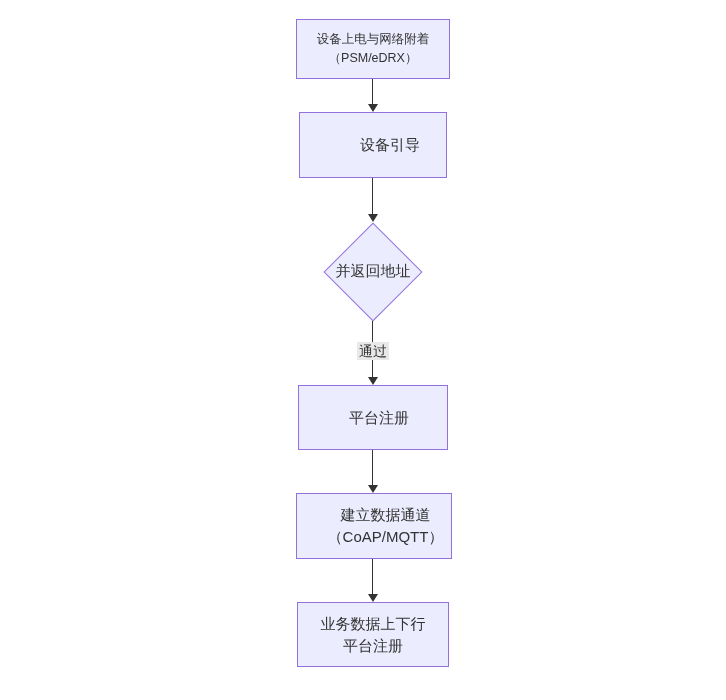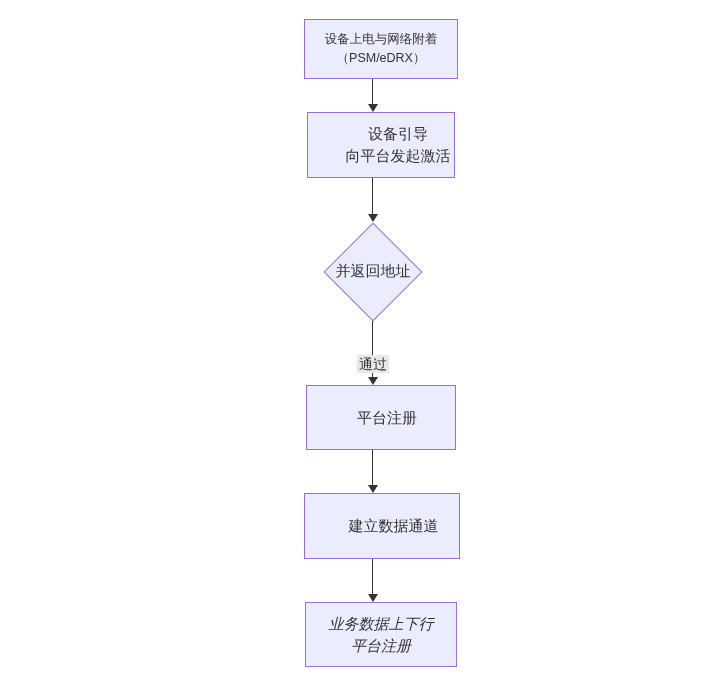--- a/index.html
+++ b/index.html
@@ -21,21 +21,20 @@
   }
   
   .node{
     position:absolute;
     background:var(--node-fill);
     border:1px solid var(--node-border);
     display:flex;flex-direction:column;
     align-items:center;justify-content:center;
     text-align:center;
     color:var(--text);
-    margin-left:8px;
   }
   .node .line{white-space:nowrap;}
   .fs12{font-size:12.5px;line-height:19px;}
   .fs15{font-size:15px;line-height:22px;}
   
   .diamond-wrap{position:absolute;width:99px;height:99px;}
   .diamond-shape{
     position:absolute;left:14.5px;top:14.5px;
     width:70px;height:70px;
     background:var(--node-fill);
@@ -57,39 +56,38 @@
     width:0;height:0;
     border-left:5px solid transparent;
     border-right:5px solid transparent;
     border-top:8px solid var(--edge-line);
   }
   .edge-label{
     position:absolute;left:373px;transform:translateX(-50%);
     background:var(--edge-label-bg);
     font-size:14px;line-height:18px;
     padding:0 2px;
-    color:var(--text);white-space:nowrap;margin-top:13px;
+    color:var(--text);white-space:nowrap;
   }
 </style>
 </head>
 <body>
 
 <div class="canvas">
 
   <div class="node fs12" style="left:296px;top:19px;width:154px;height:60px;">
     <div class="line">设备上电与网络附着</div>
     <div class="line">（PSM/eDRX）</div>
   </div>
 
   <div class="conn-line" style="top:79px;height:26px;"></div>
   <div class="arrowhead" style="top:104px;"></div>
 
   <div class="node fs15" style="left:299px;top:112px;width:148px;height:66px;padding-left:34px;">
     <div class="line">设备引导</div>
-    <div class="line">向平台发起激活</div>
   </div>
 
   <div class="conn-line" style="top:178px;height:37px;"></div>
   <div class="arrowhead" style="top:214px;"></div>
 
   <div class="diamond-wrap" style="left:323.5px;top:222px;">
     <div class="diamond-shape"></div>
     <div class="diamond-label">并返回地址</div>
   </div>
 
@@ -99,23 +97,24 @@
 
   <div class="node fs15" style="left:298px;top:385px;width:150px;height:65px;padding-left:12px;">
     <div class="line">平台注册</div>
   </div>
 
   <div class="conn-line" style="top:450px;height:35px;"></div>
   <div class="arrowhead" style="top:485px;"></div>
 
   <div class="node fs15" style="left:296px;top:493px;width:156px;height:66px;padding-left:23px;">
     <div class="line">建立数据通道</div>
+    <div class="line">（CoAP/MQTT）</div>
   </div>
 
   <div class="conn-line" style="top:559px;height:35px;"></div>
   <div class="arrowhead" style="top:594px;"></div>
 
-  <div class="node fs15" style="left:297px;top:602px;width:152px;height:65px;font-style:italic;">
+  <div class="node fs15" style="left:297px;top:602px;width:152px;height:65px;">
     <div class="line">业务数据上下行</div>
     <div class="line">平台注册</div>
   </div>
 
 </div>
 
 </body></html>

